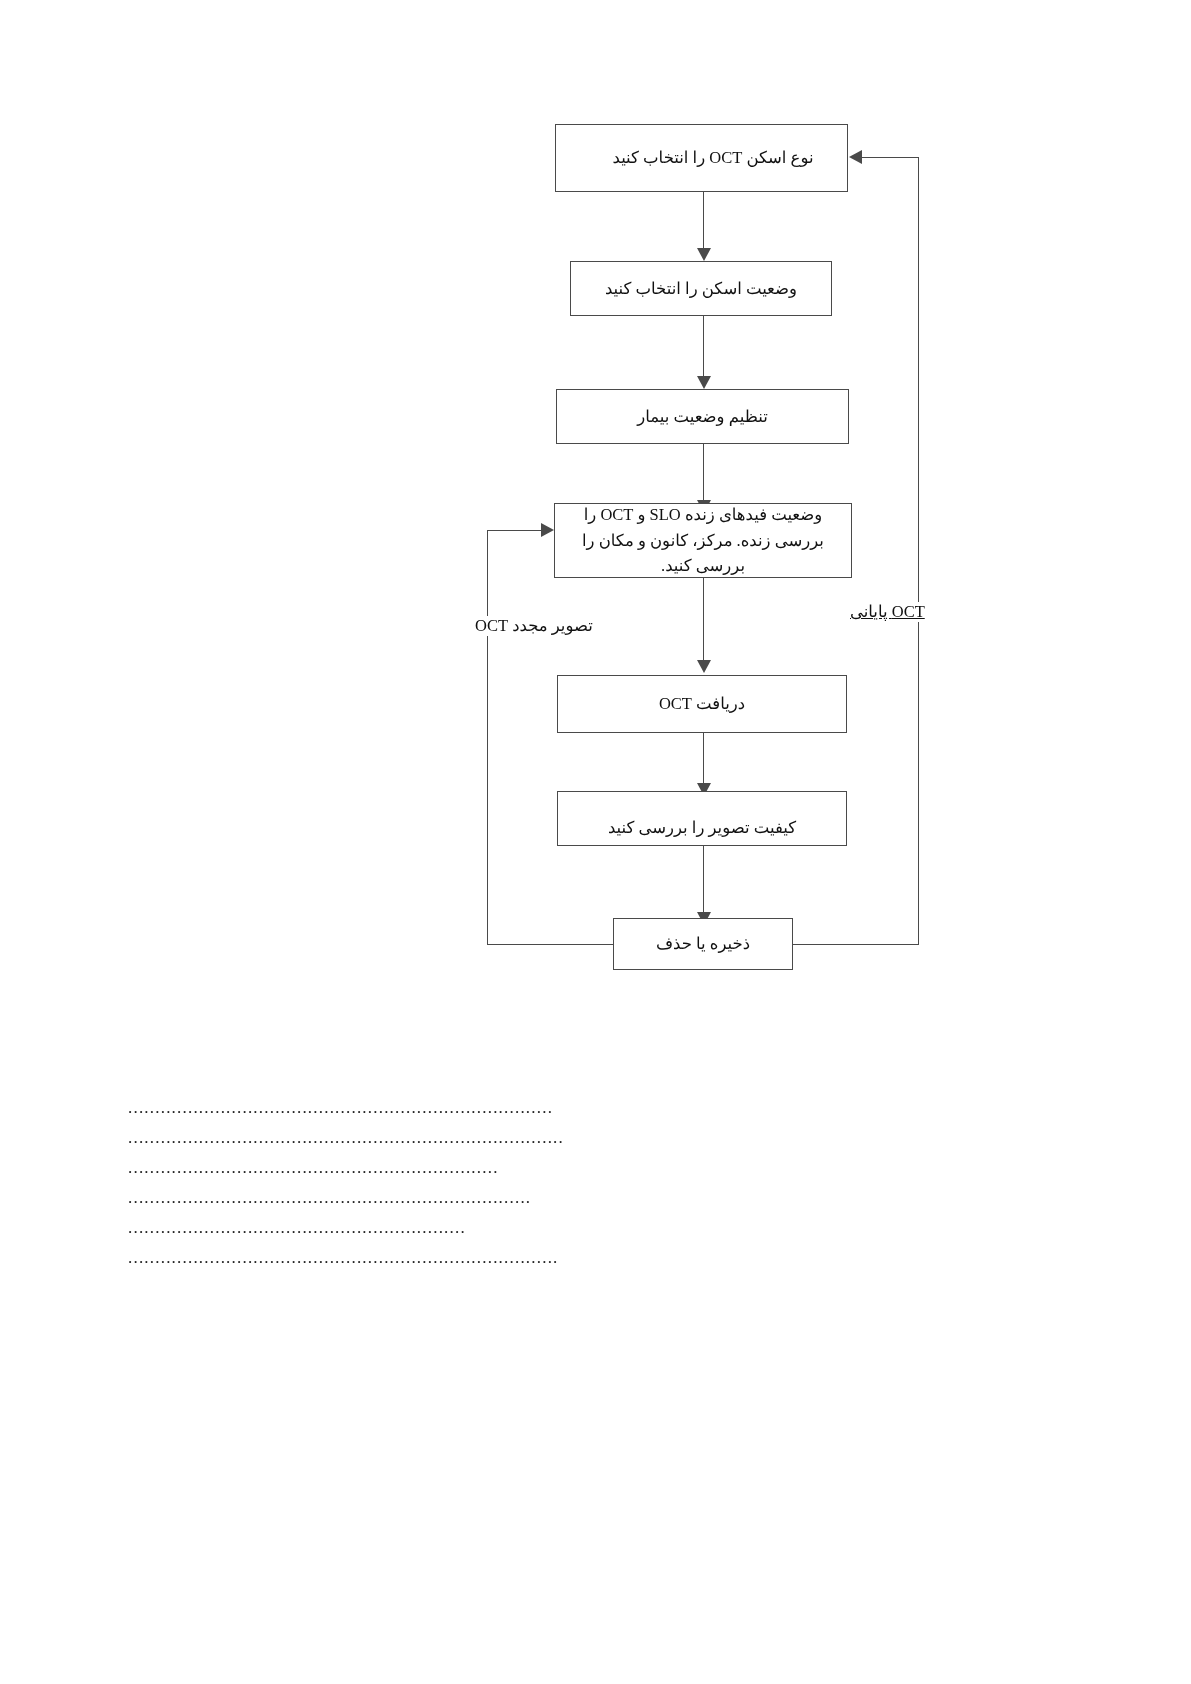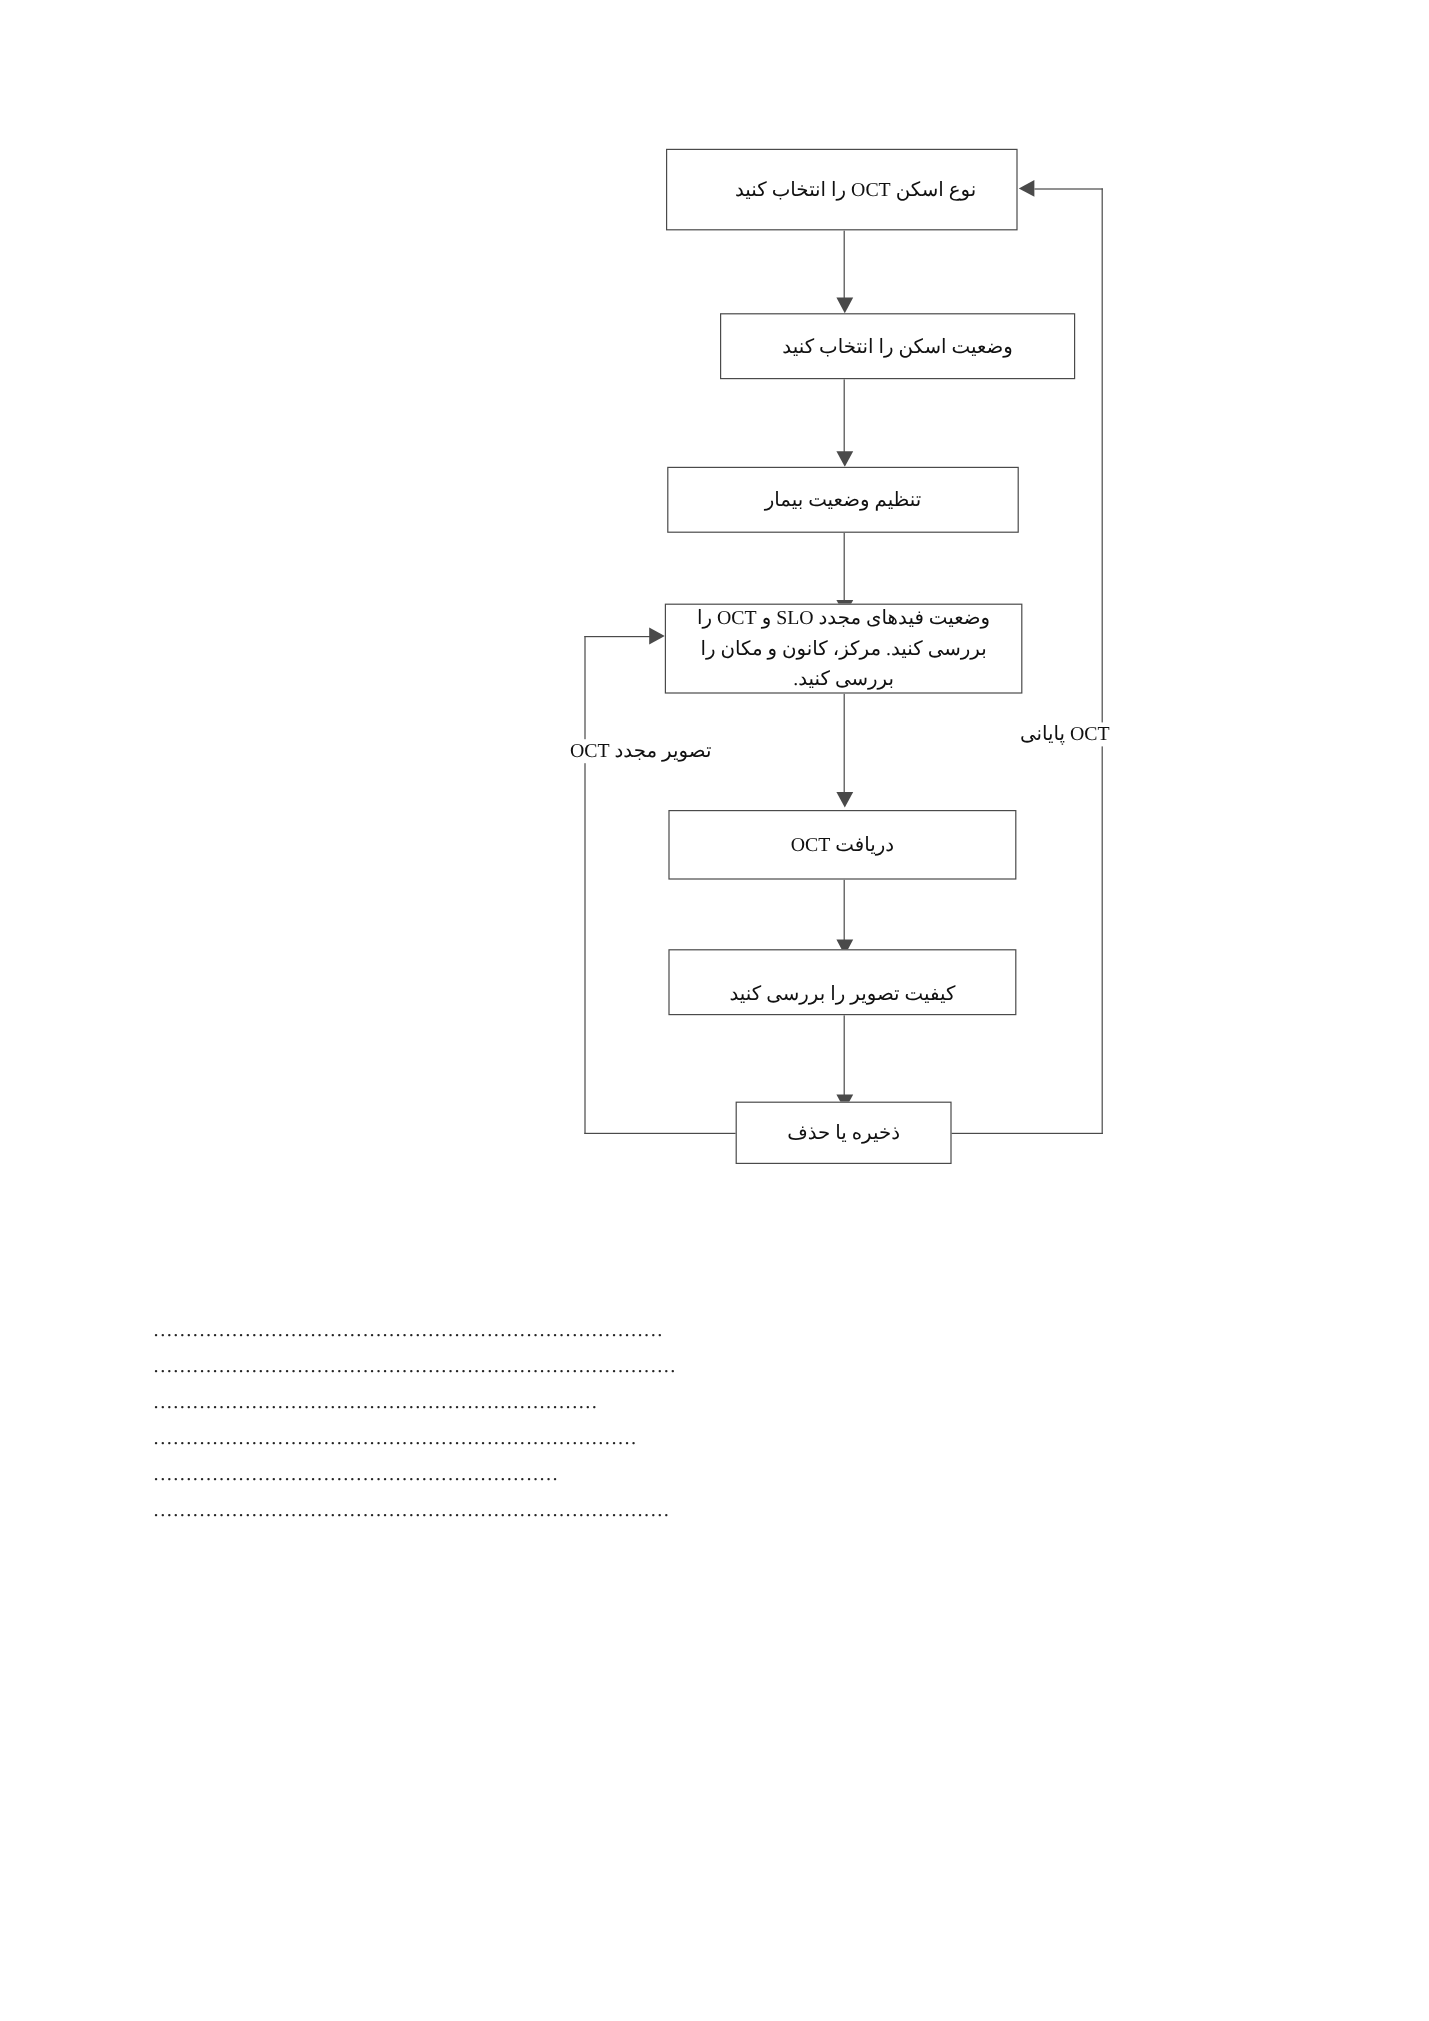--- a/index.html
+++ b/index.html
@@ -112,36 +112,36 @@
 
   <div>
 
     <div class="node" style="left:555px; top:124px; width:293px; height:68px;padding-left:33px;">
       <span class="node-text">نوع اسکن OCT را انتخاب کنید</span>
     </div>
 
     <div class="vline" style="left:703px; top:192px; height:62px;"></div>
     <div class="arrow-down" style="left:697px; top:248px;"></div>
 
-    <div class="node" style="left:600px; top:261px; width:296px; height:55px;">
+    <div class="node" style="left:570px; top:261px; width:262px; height:55px;">
       <span class="node-text">وضعیت اسکن را انتخاب کنید</span>
     </div>
 
     <div class="vline" style="left:703px; top:316px; height:66px;"></div>
     <div class="arrow-down" style="left:697px; top:376px;"></div>
 
     <div class="node" style="left:556px; top:389px; width:293px; height:55px;">
       <span class="node-text">تنظیم وضعیت بیمار</span>
     </div>
 
     <div class="vline" style="left:703px; top:444px; height:62px;"></div>
     <div class="arrow-down" style="left:697px; top:500px;"></div>
 
     <div class="node" style="left:554px; top:503px; width:298px; height:75px; padding:6px 14px;">
-      <span class="node-text">وضعیت فیدهای مجدد SLO و OCT را بررسی کنید. مرکز، کانون و مکان را بررسی کنید.</span>
+      <span class="node-text">وضعیت فیدهای زنده SLO و OCT را بررسی زنده. مرکز، کانون و مکان را بررسی کنید.</span>
     </div>
 
     <div class="vline" style="left:703px; top:578px; height:88px;"></div>
     <div class="arrow-down" style="left:697px; top:660px;"></div>
 
     <div class="node" style="left:557px; top:675px; width:290px; height:58px;">
       <span class="node-text">دریافت OCT</span>
     </div>
 
     <div class="vline" style="left:703px; top:733px; height:56px;"></div>
@@ -161,21 +161,21 @@
     <div class="hline" style="left:487px; top:944px; width:128px;"></div>
     <div class="vline" style="left:487px; top:530px; height:415px;"></div>
     <div class="hline" style="left:487px; top:530px; width:55px;"></div>
     <div class="arrow-right" style="left:541px; top:523px;"></div>
     <div class="edge-label" style="left:473px; top:616px;">تصویر مجدد OCT</div>
 
     <div class="hline" style="left:791px; top:944px; width:128px;"></div>
     <div class="vline" style="left:918px; top:157px; height:788px;"></div>
     <div class="hline" style="left:862px; top:157px; width:57px;"></div>
     <div class="arrow-left" style="left:849px; top:150px;"></div>
-    <div class="edge-label" style="left:848px; top:602px;">OCT پایانی</div>
+    <div class="edge-label" style="left:848px; top:602px;text-decoration:underline;">OCT پایانی</div>
 
   </div>
 
   <div class="notes">
     <div class="note-line">..............................................................................</div>
     <div class="note-line">................................................................................</div>
     <div class="note-line">....................................................................</div>
     <div class="note-line">..........................................................................</div>
     <div class="note-line">..............................................................</div>
     <div class="note-line">...............................................................................</div>

